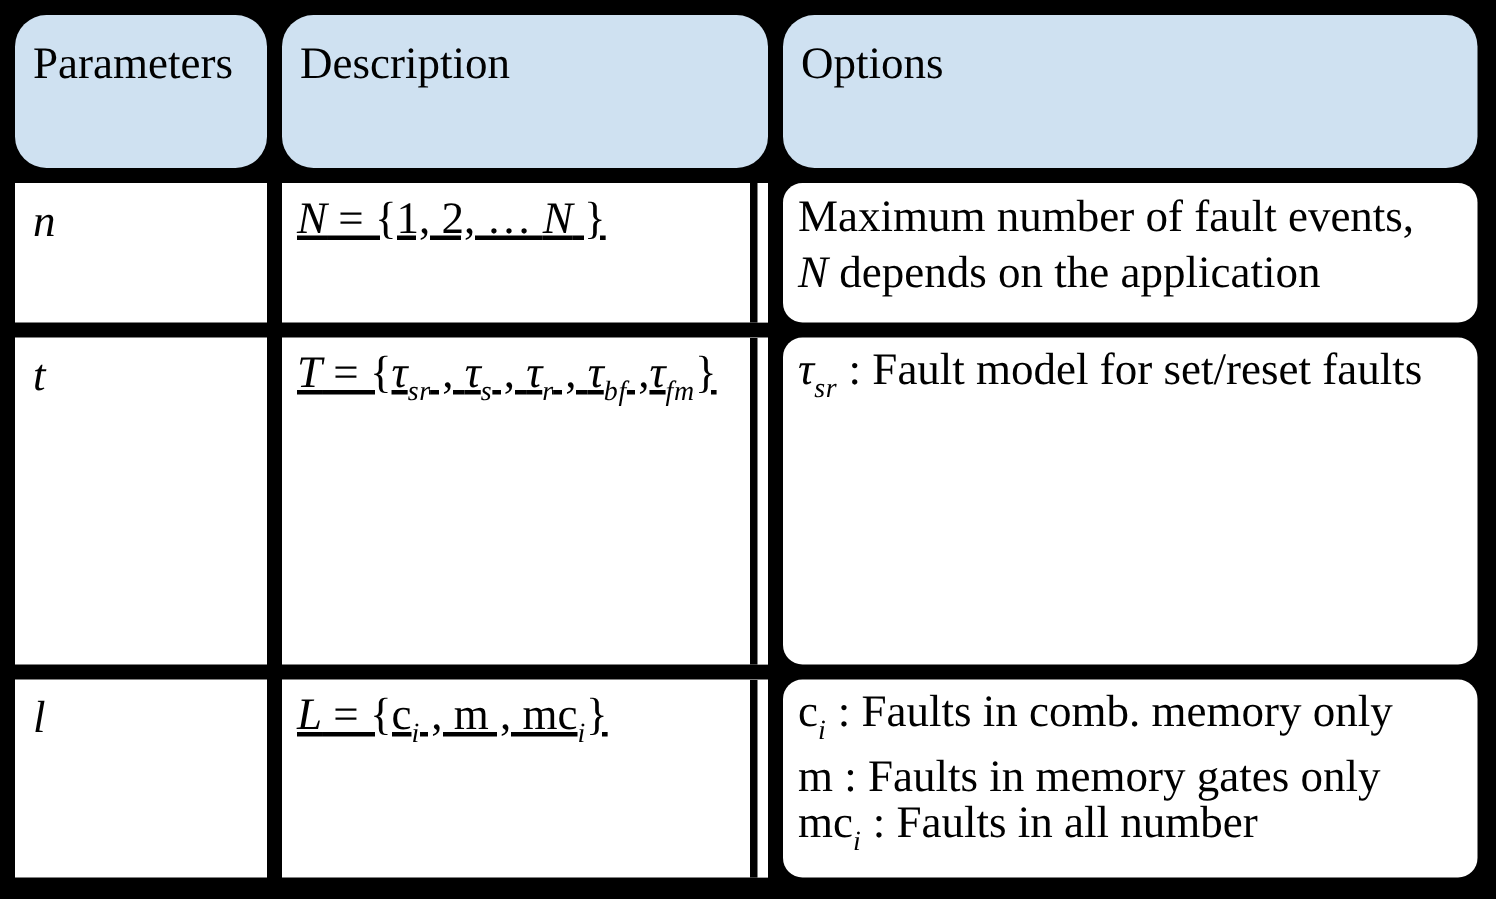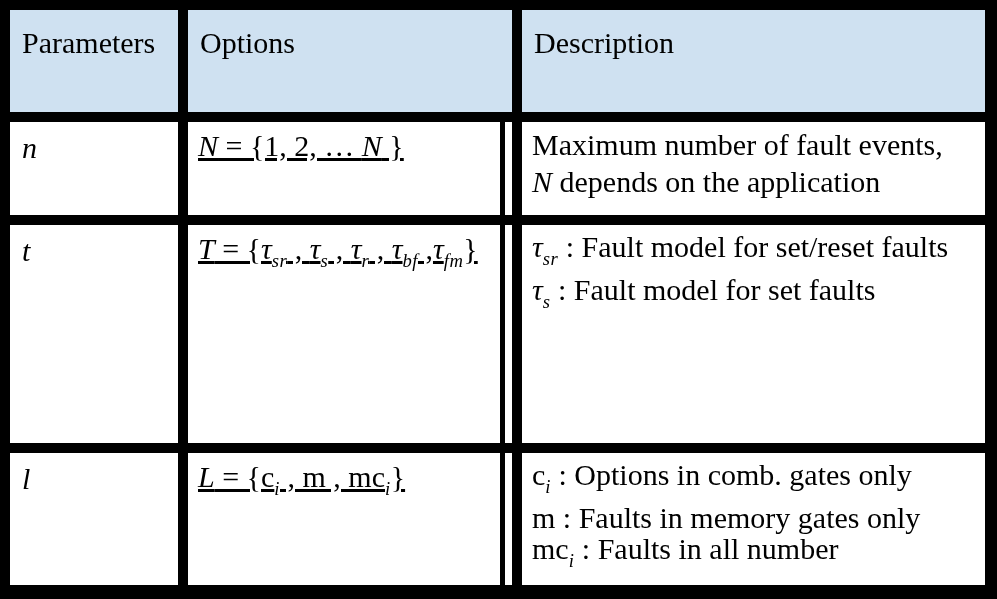--- a/index.html
+++ b/index.html
@@ -33,66 +33,66 @@
     font-size:30px;
     line-height:37px;
     box-sizing:border-box;
     overflow:hidden;
     padding:5px 8px 4px 10px;
   }
   .head{
     background:var(--header-bg);
     padding-top:14px;
     padding-left:12px;
+    border-radius:21px;
   }
   .param{
     padding-top:7px;
     padding-left:12px;
   }
   
   .options{
     box-shadow: inset -7px 0 0 var(--cell-bg), inset -12px 0 0 var(--border);
     text-decoration: underline;
   }
   .desc .line, .options .line{white-space:nowrap;}
-  .desc{padding-top:4px;}
+  .desc{padding-top:4px;border-radius:13px;}
   .lines-tall{line-height:31px;padding-top:6px;}
   .it{font-style:italic;}
   .sub{
     font-size:0.62em;
     vertical-align:-0.45em;
     letter-spacing:0.5px;
   }
 </style>
 </head>
 <body>
 
 <div class="canvas">
   <div class="grid">
 
     <div class="cell head">Parameters</div>
+    <div class="cell head">Description</div>
     <div class="cell head">Options</div>
-    <div class="cell head">Description</div>
 
     <div class="cell param"><span class="it">n</span></div>
     <div class="cell options"><span class="it">N</span><span> = {1, 2, … </span><span class="it">N</span><span> }</span></div>
     <div class="cell desc">
         <div class="line"><span>Maximum number of fault events,</span></div>
         <div class="line"><span class="it">N</span><span> depends on the application</span></div>
       </div>
 
     <div class="cell param"><span class="it">t</span></div>
     <div class="cell options"><span class="it">T</span><span> = {</span><span class="it">τ</span><span class="it sub">sr</span><span> , </span><span class="it">τ</span><span class="it sub">s</span><span> , </span><span class="it">τ</span><span class="it sub">r</span><span> , </span><span class="it">τ</span><span class="it sub">bf</span><span> ,</span><span class="it">τ</span><span class="it sub">fm</span><span>}</span></div>
     <div class="cell desc lines-tall">
         <div class="line"><span class="it">τ</span><span class="it sub">sr</span><span> : Fault model for set/reset faults</span></div>
-        <div class="line"><span class="it">τ</span><span class="it sub">s</span><span> : Fault model for set faults</span></div>
       </div>
 
     <div class="cell param"><span class="it">l</span></div>
     <div class="cell options"><span class="it">L</span><span> = {c</span><span class="it sub">i</span><span> , m , mc</span><span class="it sub">i</span><span>}</span></div>
     <div class="cell desc lines-tall">
-        <div class="line"><span>c</span><span class="it sub">i</span><span> : Options in comb. gates only</span></div>
+        <div class="line"><span>c</span><span class="it sub">i</span><span> : Faults in comb. memory only</span></div>
         <div class="line"><span>m : Faults in memory gates only</span></div>
         <div class="line"><span>mc</span><span class="it sub">i</span><span> : Faults in all number</span></div>
       </div>
 
   </div>
 </div>
 
 </body></html>

